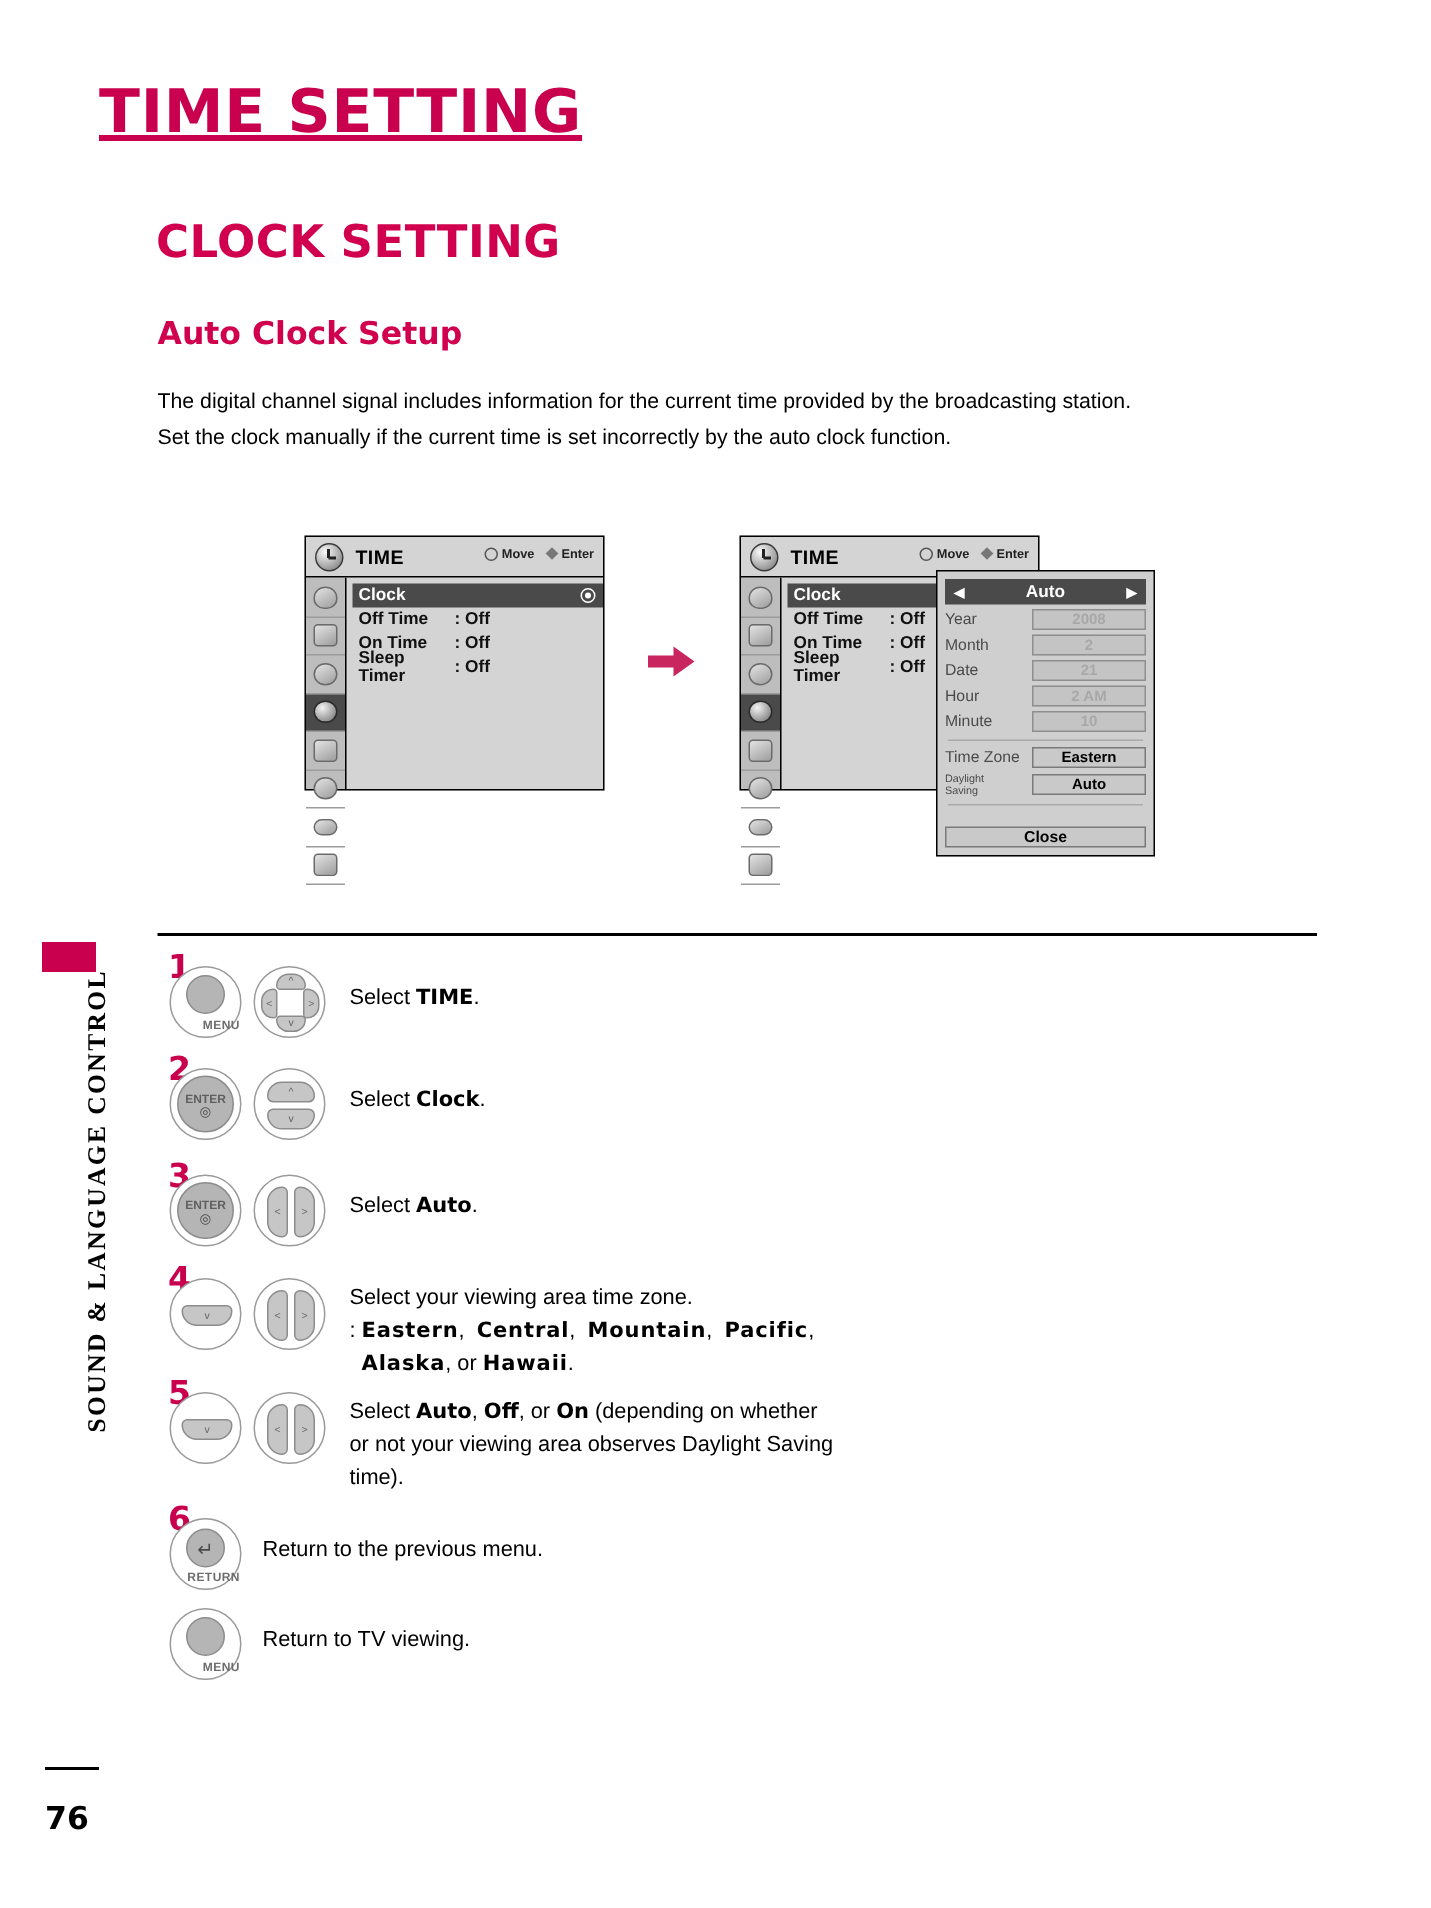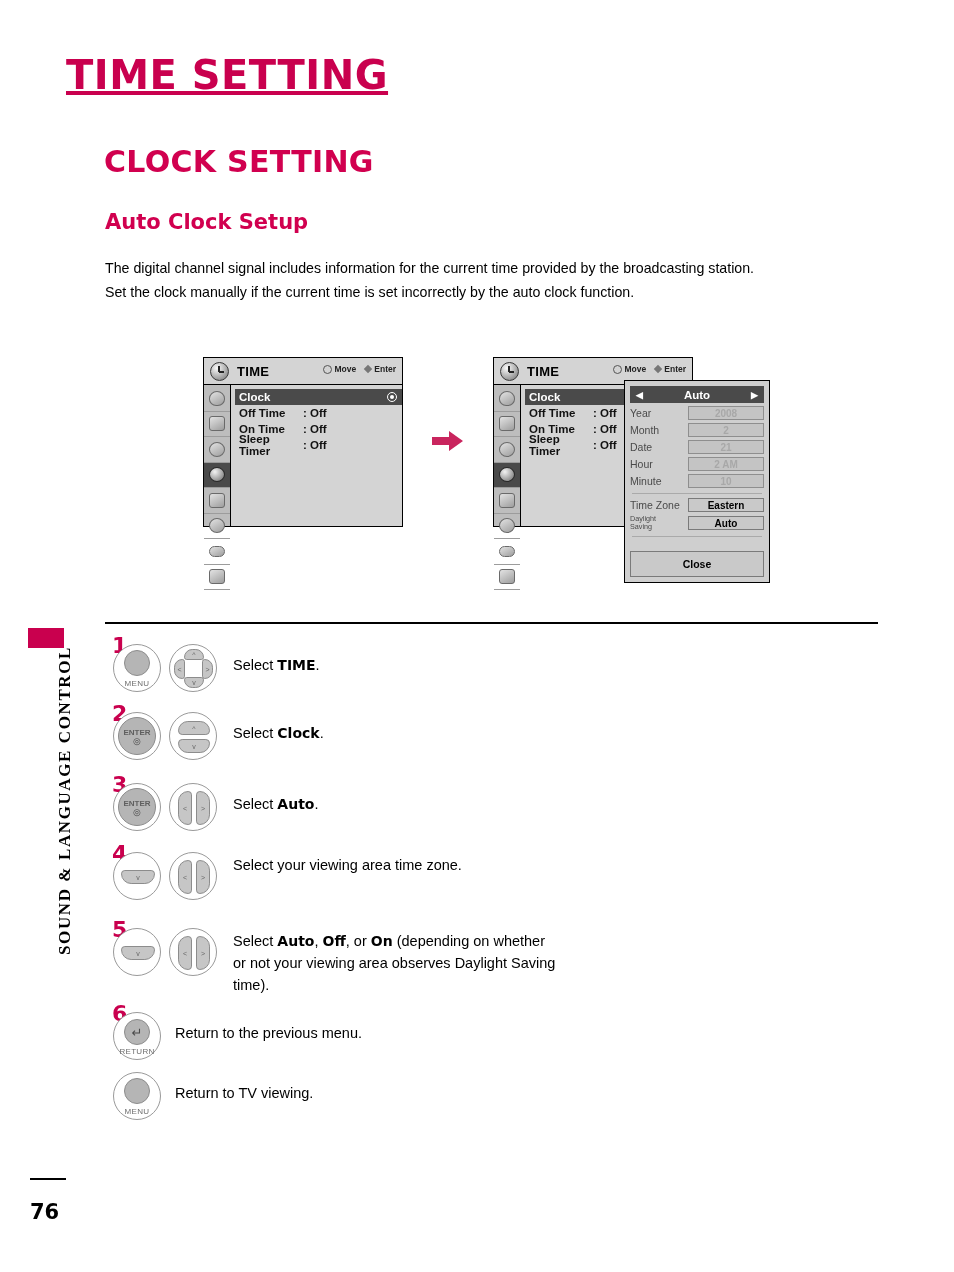--- a/index.html
+++ b/index.html
@@ -156,21 +156,21 @@
   .p-lab.small { font-size:7.2px; line-height:8px; }
   .p-val {
     width:76px; height:14px; border:1.2px solid #8e8e8e;
     background:#c4c4c4; color:#a8a8a8;
     font-size:10px; font-weight:bold;
     display:flex; align-items:center; justify-content:center;
   }
   .p-val.active { color:#000; background:#c9c9c9; border-color:#7a7a7a; }
   .p-div { height:1px; background:#aaa; margin:5px 2px 4px; }
   .p-close {
-    margin-top:14px; height:26px; border:1.2px solid #7a7a7a;
+    margin-top:14px; height:14px; border:1.2px solid #7a7a7a;
     background:#c9c9c9; font-size:10.5px; font-weight:bold;
     display:flex; align-items:center; justify-content:center;text-align:center;
   }
 
   
   .flow-arrow { position:absolute; left:432px; top:430px; }
 
   
   .rule {
     position:absolute; left:105px; top:622px; width:773px;
@@ -187,21 +187,21 @@
     background:#fff;
   }
   .btn-inner-circle {
     position:absolute; left:50%; top:40%;
     transform:translate(-50%,-50%);
     width:26px; height:26px; border-radius:50%;
     background:#b5b5b5; border:1px solid #8c8c8c;
   }
   .btn-cap {
     position:absolute; bottom:3px; left:0; right:0;
-    text-align:center; font-size:8px; font-weight:normal;
+    text-align:right; font-size:8px; font-weight:bold;
     color:#6d6d6d; letter-spacing:0.3px;
   }
   .btn-enter-ring {
     position:absolute; left:50%; top:50%;
     transform:translate(-50%,-50%);
     width:38px; height:38px; border-radius:50%;
     background:#b5b5b5; border:1.2px solid #8c8c8c;
     display:flex; flex-direction:column; align-items:center; justify-content:center;
   }
   .btn-enter-ring .t { font-size:8px; font-weight:bold; color:#5f5f5f; line-height:9px;}
@@ -500,20 +500,27 @@
   <div class="step-num" style="left:-1px; top:-11px;">4</div>
   <div class="btn pad pad-d">
     <div class="pad-seg s-dn">v</div>
   </div>
   <div class="btn pad pad-lr" style="margin-left:8px;">
     <div class="pad-seg s-lf">&lt;</div>
     <div class="pad-seg s-rt">&gt;</div>
   </div>
   <div class="step-text tz" style="padding-top:2px;">
     <div>Select your viewing area time zone.</div>
+    <div>
+      <span>: </span><b>Eastern</b>,&nbsp;
+      <b>Central</b>,&nbsp;
+      <b>Mountain</b>,&nbsp;
+      <b>Pacific</b>,<br>
+      &nbsp;&nbsp;<b>Alaska</b><span>, or </span><b>Hawaii</b><span>.</span>
+    </div>
   </div>
 </div>
 
 <div class="step" style="left:113px; top:928px;">
   <div class="step-num" style="left:-1px; top:-11px;">5</div>
   <div class="btn pad pad-d">
     <div class="pad-seg s-dn">v</div>
   </div>
   <div class="btn pad pad-lr" style="margin-left:8px;">
     <div class="pad-seg s-lf">&lt;</div>

